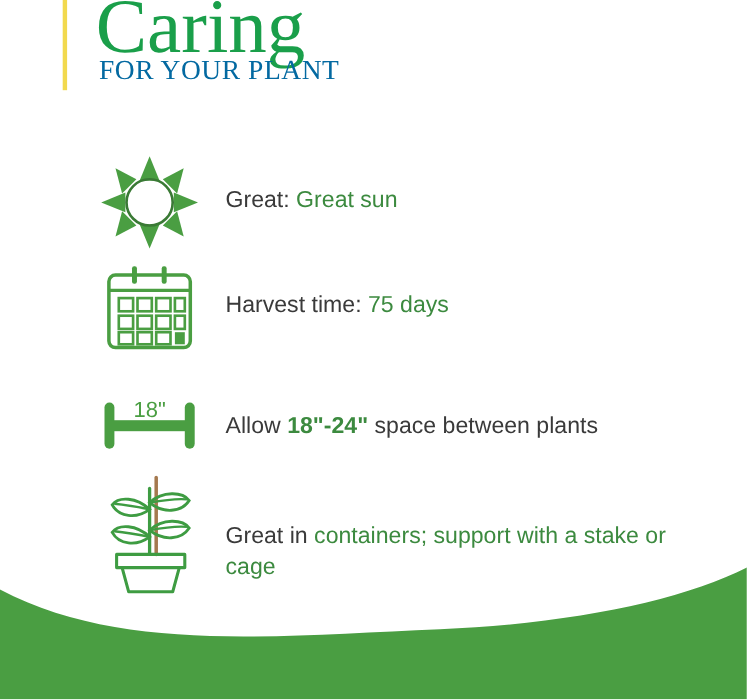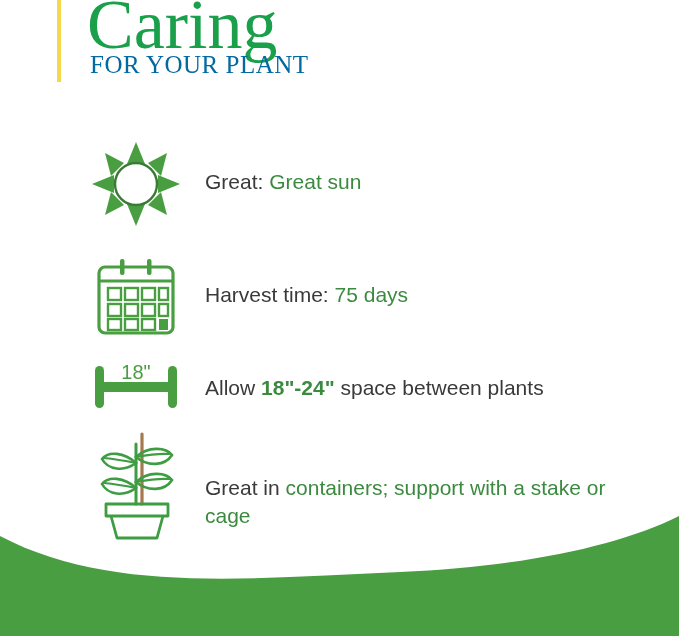--- a/index.html
+++ b/index.html
@@ -92,21 +92,21 @@
   .row-text .hl {
     color: #3c8a3f;
   }
   .row-text .hl-b {
     color: #3c8a3f;
     font-weight: bold;
   }
 
   #row-light   { top: 136px; height: 96px; }
   #row-light .row-text   { top: 32px; }
-  #row-harvest { top: 257px; height: 82px; }
+  #row-harvest { top: 240px; height: 82px; }
   #row-harvest .row-text { top: 24px; }
   #row-spacing { top: 362px; height: 52px; }
   #row-spacing .row-text { top: 12px; }
   #row-container { top: 432px; height: 108px; padding-left: 11px; }
   #row-container .row-text { top: 42px; }
 
   
   #bottom-wave {
     position: absolute;
     left: 0;

